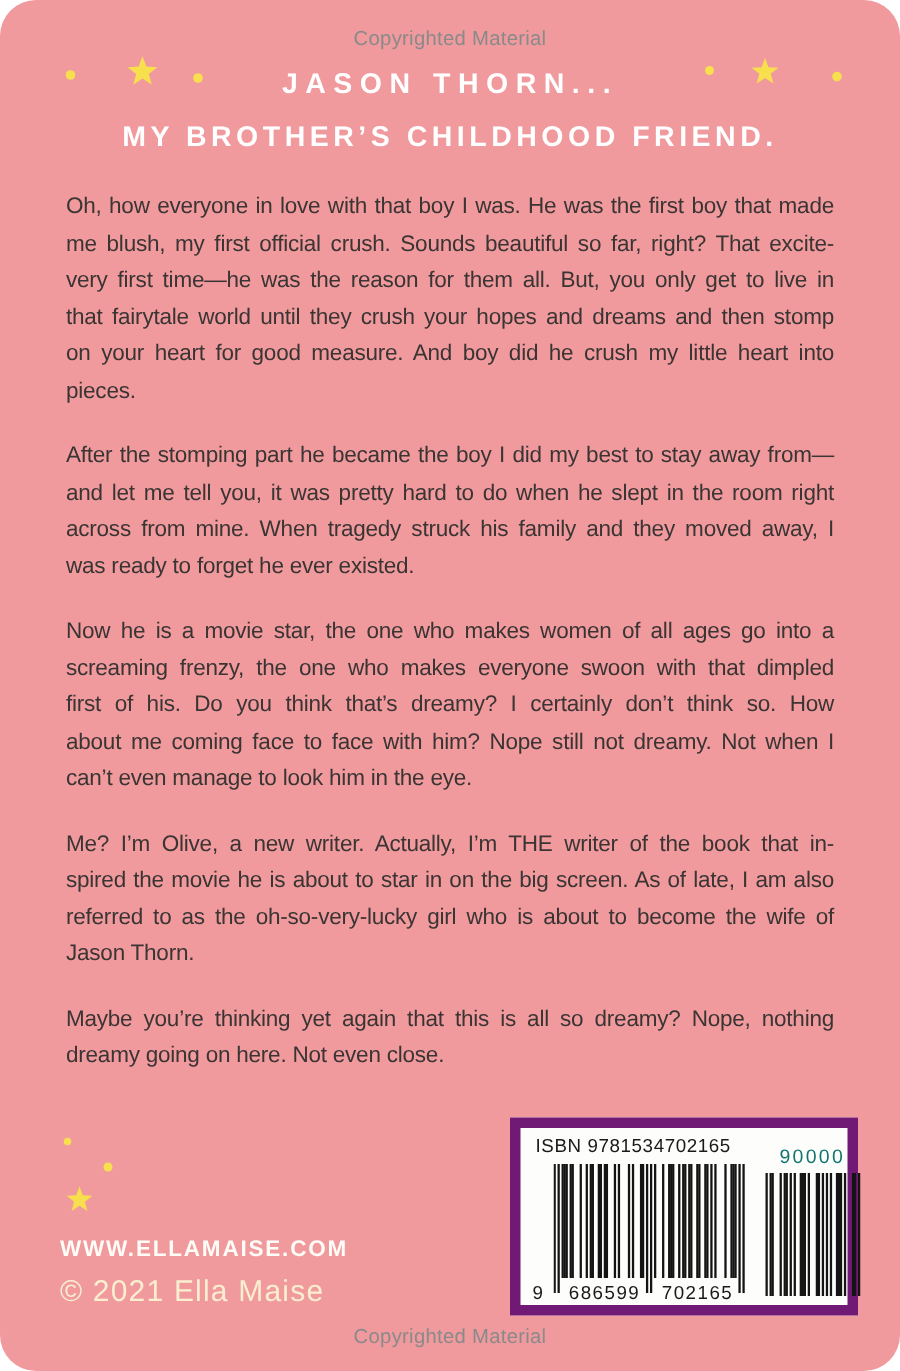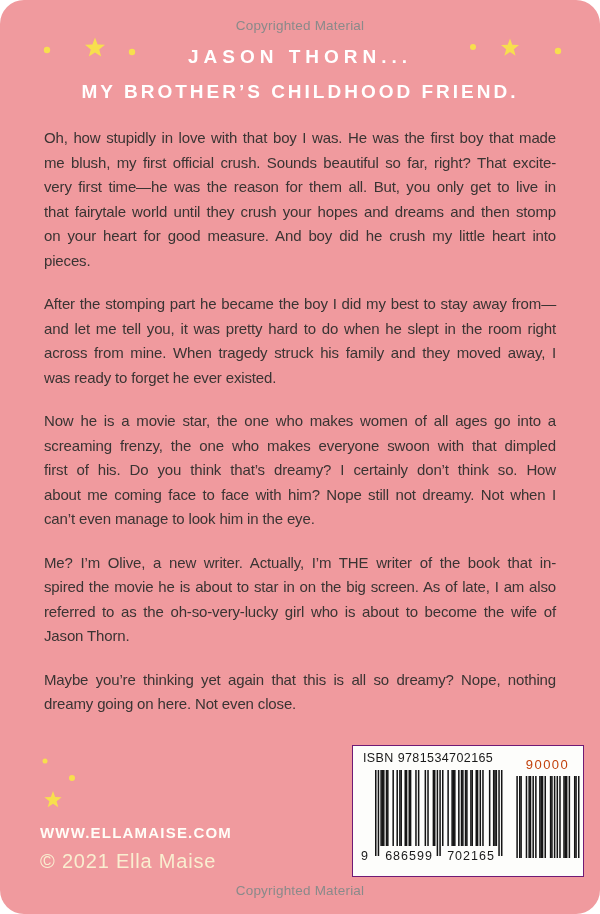--- a/index.html
+++ b/index.html
@@ -35,35 +35,35 @@
   .footer-site{
     position:absolute;left:40px;top:824px;color:var(--site);
     font-weight:700;font-size:15px;letter-spacing:1.2px;
   }
   .footer-copy{
     position:absolute;left:40px;top:850px;color:var(--copy);
     font-weight:400;font-size:20px;letter-spacing:0.8px;
   }
   .barcode-box{
     position:absolute;left:340px;top:745px;width:232px;height:132px;
-    background:var(--box);border:1px solid #701a75;box-sizing:border-box;margin-left:12px;
+    background:var(--box);border:7px solid #701a75;box-sizing:border-box;
   }
   .isbn-label{
     position:absolute;left:10px;top:5px;color:#1a1a1a;
     font-size:12.5px;letter-spacing:0.4px;font-weight:500;
   }
   .ean13-svg{position:absolute;left:22px;top:24px;}
   .ean5-svg{position:absolute;left:162px;top:30px;}
   .digit{position:absolute;top:103px;color:#1a1a1a;font-size:12.5px;letter-spacing:1px;}
   .digit.lead{left:8px;}
   .digit.g1{left:26px;width:60px;text-align:center;}
   .digit.g2{left:88px;width:60px;text-align:center;}
   .supp-num{
     position:absolute;left:162px;top:11px;width:65px;text-align:center;
-    color:#c2410c;font-size:13px;letter-spacing:1.5px;
+    color:#0f766e;font-size:13px;letter-spacing:1.5px;
   }
   .deco{position:absolute;left:0;top:0;pointer-events:none;}
 </style>
 </head>
 <body>
 
 <div class="page">
 
   <svg class="deco" id="deco-layer" width="600" height="914" viewBox="0 0 600 914">
       <circle cx="47" cy="50" r="3.2" fill="#F7DF4E"></circle>
@@ -79,21 +79,21 @@
 
   <div class="watermark top">Copyrighted Material</div>
 
   <div class="title">
     <div class="t1">JASON THORN...</div>
     <div class="t2">MY BROTHER’S CHILDHOOD FRIEND.</div>
   </div>
 
   <div class="blurb" id="blurb">
       <div class="para">
-        <div class="bline">Oh, how stupidly in love with that boy I was. He was the first boy that made</div>
+        <div class="bline">Oh, how everyone in love with that boy I was. He was the first boy that made</div>
         <div class="bline">me blush, my first official crush. Sounds beautiful so far, right? That excite-</div>
         <div class="bline">very first time—he was the reason for them all. But, you only get to live in</div>
         <div class="bline">that fairytale world until they crush your hopes and dreams and then stomp</div>
         <div class="bline">on your heart for good measure. And boy did he crush my little heart into</div>
         <div class="bline last">pieces.</div>
       </div>
       <div class="para">
         <div class="bline">After the stomping part he became the boy I did my best to stay away from—</div>
         <div class="bline">and let me tell you, it was pretty hard to do when he slept in the room right</div>
         <div class="bline">across from mine. When tragedy struck his family and they moved away, I</div>

